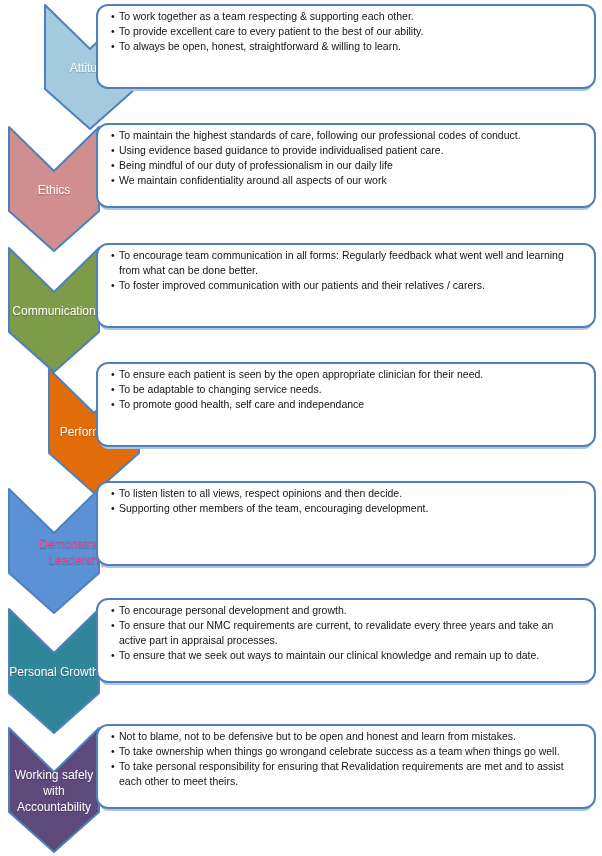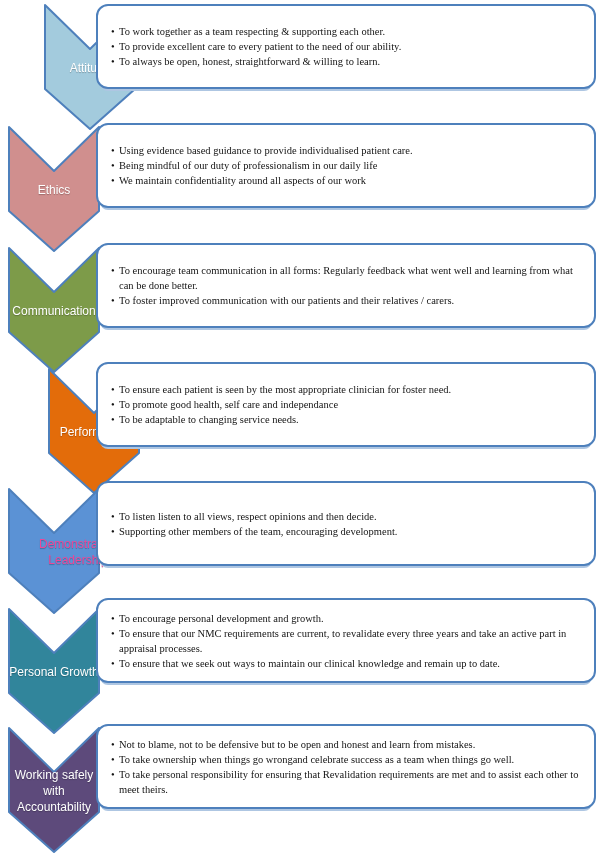--- a/index.html
+++ b/index.html
@@ -44,23 +44,21 @@
     left: 96px;
     width: 500px;
     height: 85px;
     box-sizing: border-box;
     background: #ffffff;
     border: 2px solid #4E80BC;
     border-radius: 12px;
     box-shadow: 0 6px 0 -4px #AEC6E2;
     display: flex;
     flex-direction: column;
-    justify-content: center;
     padding: 3px 12px 3px 13px;
-    font-family: Liberation Serif, serif;
   }
   .bullet {
     position: relative;
     padding-left: 8px;
     font-size: 10.5px;
     line-height: 15px;
     color: #141414;
   }
   .bullet::before {
     content: "\2022";
@@ -83,31 +81,32 @@
 <div class="canvas">
 
   <div class="chev" id="chev0">
     <svg width="92" height="128" viewBox="0 0 92 128">
       <path d="M1,1 L46,45 L91,1 L91,85 L46,125 L1,85 Z" stroke="#4E80BC" stroke-width="2" stroke-linejoin="round" fill="#A3CBDD"></path>
     </svg>
     <div class="label" style="color: rgb(255, 255, 255);">Attitude</div>
   </div>
   <div class="box" id="box0" style="border-color: rgb(78, 128, 188);">
     <div class="bullet">To work together as a team respecting &amp; supporting each other.</div>
-    <div class="bullet">To provide excellent care to every patient to the need of our ability.</div>
+    <div class="bullet">To provide excellent care to every patient to the best of our ability.</div>
     <div class="bullet">To always be open, honest, straightforward &amp; willing to learn.</div>
   </div>
 
   <div class="chev" id="chev1">
     <svg width="92" height="128" viewBox="0 0 92 128">
       <path d="M1,1 L46,45 L91,1 L91,85 L46,125 L1,85 Z" stroke="#4E80BC" stroke-width="2" stroke-linejoin="round" fill="#D08F8E"></path>
     </svg>
     <div class="label" style="color: rgb(255, 255, 255);">Ethics</div>
   </div>
   <div class="box" id="box1" style="border-color: rgb(78, 128, 188);">
+    <div class="bullet">To maintain the highest standards of care, following our professional codes of conduct.</div>
     <div class="bullet">Using evidence based guidance to provide individualised patient care.</div>
     <div class="bullet">Being mindful of our duty of professionalism in our daily life</div>
     <div class="bullet">We maintain confidentiality around all aspects of our work</div>
   </div>
 
   <div class="chev" id="chev2">
     <svg width="92" height="128" viewBox="0 0 92 128">
       <path d="M1,1 L46,45 L91,1 L91,85 L46,125 L1,85 Z" stroke="#4E80BC" stroke-width="2" stroke-linejoin="round" fill="#7D9B49"></path>
     </svg>
     <div class="label" style="color: rgb(255, 255, 255);">Communication</div>
@@ -117,23 +116,23 @@
     <div class="bullet">To foster improved communication with our patients and their relatives / carers.</div>
   </div>
 
   <div class="chev" id="chev3">
     <svg width="92" height="128" viewBox="0 0 92 128">
       <path d="M1,1 L46,45 L91,1 L91,85 L46,125 L1,85 Z" stroke="#4E80BC" stroke-width="2" stroke-linejoin="round" fill="#E36C0A"></path>
     </svg>
     <div class="label" style="color: rgb(255, 255, 255);">Performance</div>
   </div>
   <div class="box" id="box3" style="border-color: rgb(78, 128, 188);">
-    <div class="bullet">To ensure each patient is seen by the most appropriate clinician for foster need.</div>
+    <div class="bullet">To ensure each patient is seen by the open appropriate clinician for their need.</div>
+    <div class="bullet">To be adaptable to changing service needs.</div>
     <div class="bullet">To promote good health, self care and independance</div>
-    <div class="bullet">To be adaptable to changing service needs.</div>
   </div>
 
   <div class="chev" id="chev4">
     <svg width="92" height="128" viewBox="0 0 92 128">
       <path d="M1,1 L46,45 L91,1 L91,85 L46,125 L1,85 Z" stroke="#4E80BC" stroke-width="2" stroke-linejoin="round" fill="#5B92D5"></path>
     </svg>
     <div class="label" style="color: #ec4899; padding-left: 24px;">Demonstrating Leadership</div>
   </div>
   <div class="box" id="box4" style="border-color: rgb(78, 128, 188);">
     <div class="bullet">To listen listen to all views, respect opinions and then decide.</div>

